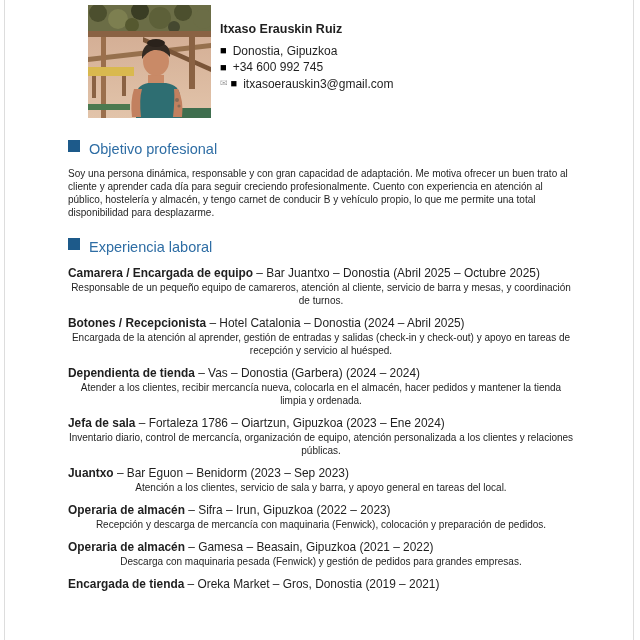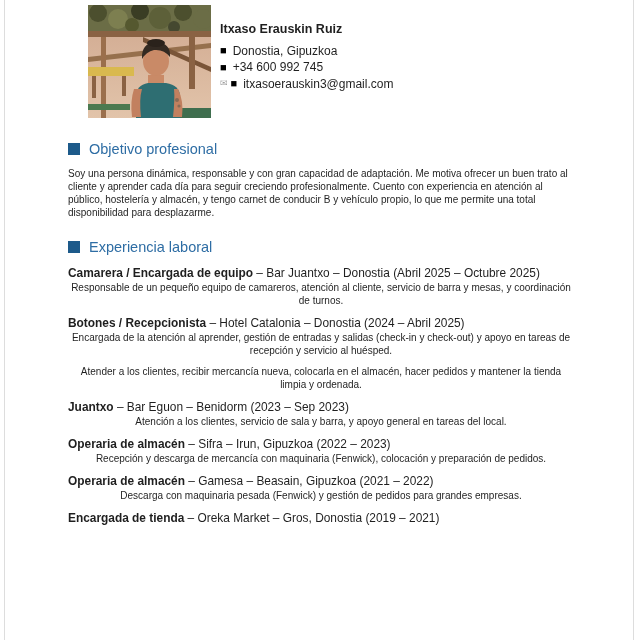--- a/index.html
+++ b/index.html
@@ -20,21 +20,21 @@
   .photo svg{display:block;}
   .contact{position:absolute;left:220px;top:21px;font-size:12px;line-height:16.5px;}
   .contact .name{font-weight:bold;font-size:12.5px;margin-bottom:5px;}
   .contact-line{display:flex;align-items:center;gap:6px;white-space:nowrap;}
   .sq-glyph{font-size:11px;line-height:1;color:#000;}
   .env-glyph{font-size:9px;line-height:1;color:#9c9c9c;margin-right:-3px;}
 
   
   .content{position:absolute;left:68px;top:140px;width:506px;}
   .section-heading{
-    display:flex;align-items:center;gap:9px;
+    display:flex;align-items:flex-start;gap:9px;
     color:#2e6da4;font-size:14.5px;font-weight:400;
     margin:0 0 9px 0;line-height:18px;
   }
   .section-heading .hsq{width:12px;height:12px;background:#1d5a8a;flex:0 0 auto;}
   .body-text{font-size:10px;line-height:13px;margin:0;}
   .objective-text{margin-bottom:19px;}
   .exp-list{margin-top:2px;}
   .entry{margin-bottom:8px;font-size:11.9px;line-height:16px;}
   .entry .role{font-weight:bold;}
   .entry .details{font-weight:normal;text-align:center;}
@@ -127,23 +127,28 @@
       <div class="entry-title"><span class="role">Camarera / Encargada de equipo</span><span class="details"> – Bar Juantxo – Donostia (Abril 2025 – Octubre 2025)</span></div>
       <p class="entry-desc body-text">Responsable de un pequeño equipo de camareros, atención al cliente, servicio de barra y mesas, y coordinación de turnos.</p>
     </div>
 
     <div class="entry">
       <div class="entry-title"><span class="role">Botones / Recepcionista</span><span class="details"> – Hotel Catalonia – Donostia (2024 – Abril 2025)</span></div>
       <p class="entry-desc body-text">Encargada de la atención al aprender, gestión de entradas y salidas (check-in y check-out) y apoyo en tareas de recepción y servicio al huésped.</p>
     </div>
 
     <div class="entry">
+      <div class="entry-title"><span class="role">Dependienta de tienda</span><span class="details"> – Vas – Donostia (Garbera) (2024 – 2024)</span></div>
       <p class="entry-desc body-text">Atender a los clientes, recibir mercancía nueva, colocarla en el almacén, hacer pedidos y mantener la tienda limpia y ordenada.</p>
     </div>
 
+    <div class="entry">
+      <div class="entry-title"><span class="role">Jefa de sala</span><span class="details"> – Fortaleza 1786 – Oiartzun, Gipuzkoa (2023 – Ene 2024)</span></div>
+      <p class="entry-desc body-text">Inventario diario, control de mercancía, organización de equipo, atención personalizada a los clientes y relaciones públicas.</p>
+    </div>
 
     <div class="entry">
       <div class="entry-title"><span class="role">Juantxo</span><span class="details"> – Bar Eguon – Benidorm (2023 – Sep 2023)</span></div>
       <p class="entry-desc body-text">Atención a los clientes, servicio de sala y barra, y apoyo general en tareas del local.</p>
     </div>
 
     <div class="entry">
       <div class="entry-title"><span class="role">Operaria de almacén</span><span class="details"> – Sifra – Irun, Gipuzkoa (2022 – 2023)</span></div>
       <p class="entry-desc body-text">Recepción y descarga de mercancía con maquinaria (Fenwick), colocación y preparación de pedidos.</p>
     </div>

